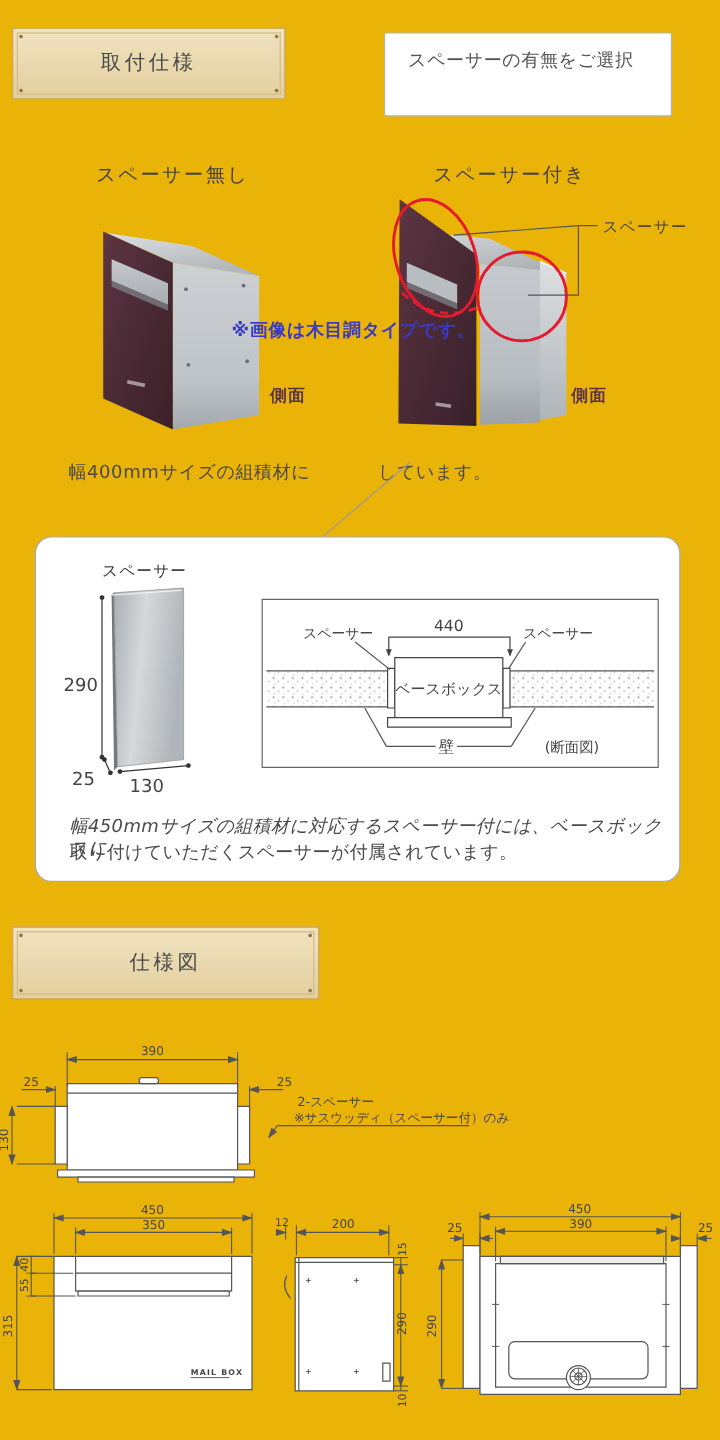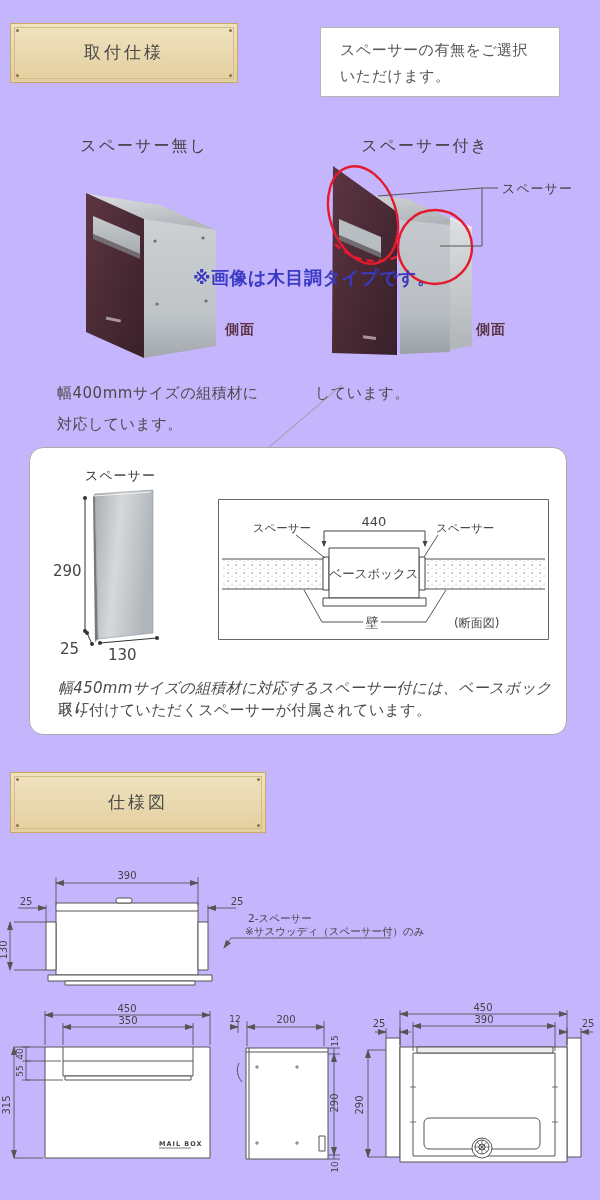--- a/index.html
+++ b/index.html
@@ -1,37 +1,37 @@
 <!DOCTYPE html>
 <html><head>
 <meta charset="utf-8">
 <style>
   * { margin:0; padding:0; box-sizing:border-box; }
   body { background:#fff; font-family:"DejaVu Sans", sans-serif; }
-  #canvas { position:relative; width:600px; height:1200px; background:#c4b5fd; overflow:hidden; }
+  #canvas { position:relative; width:600px; height:1200px; background:#eab308; overflow:hidden; }
 
   
   .banner { position:absolute; background:linear-gradient(180deg,#f0e3c0 0%, #e9d8ae 55%, #e3cf9f 100%);
             border:1px solid #c8a768; }
   .banner-inner { position:absolute; left:3px; top:3px; right:3px; bottom:3px;
                   border:1px solid #d3bb85; }
   .banner-label { position:absolute; left:0; right:0; top:50%; transform:translateY(-54%);
                   text-align:center; font-size:17px; letter-spacing:3px; color:#4a4a4a; }
   .pin { position:absolute; width:3px; height:3px; border-radius:50%; background:#8d7340; }
   .pin.tl { left:5px; top:5px; } .pin.tr { right:5px; top:5px; }
   .pin.bl { left:5px; bottom:5px; } .pin.br { right:5px; bottom:5px; }
 
   .info-box { position:absolute; left:320px; top:27px; width:240px; height:70px;
               border:1px solid #b5b5b5; border-radius:2px; background:#fff;
               padding:9px 0 17px 19px; font-size:15px; line-height:26px; color:#555; letter-spacing:0.5px; }
 
   .col-heading { position:absolute; width:200px; text-align:center; font-size:16px;
                  letter-spacing:2px; color:#3f3f3f; }
   .side-label { position:absolute; font-size:14px; color:#5a3445; font-weight:bold; letter-spacing:1px; }
-  .note-blue { position:absolute; left:193px; top:266px; font-size:18px; font-weight:bold;
+  .note-blue { position:absolute; left:193px; top:266px; font-size:15px; font-weight:bold;
                color:#3a3ac4; letter-spacing:0.5px; z-index:5; }
   .caption { position:absolute; font-size:15px; color:#4a4a4a; line-height:31px; letter-spacing:0.5px; }
 
   .detail-box { position:absolute; left:29px; top:447px; width:538px; height:288px;
                 border:1px solid #ababab; border-radius:14px; background:#fff; }
   .detail-spacer-label { position:absolute; left:55px; top:19px; font-size:13px;
                          color:#333; letter-spacing:1px; }
   .detail-caption { position:absolute; left:28px; font-size:15px; color:#4a4a4a; letter-spacing:0.3px; }
 
   svg { position:absolute; overflow:visible; }
@@ -47,21 +47,20 @@
     <div class="banner-inner"></div>
     <div class="pin tl"></div>
     <div class="pin tr"></div>
     <div class="pin bl"></div>
     <div class="pin br"></div>
     <div class="banner-label">取付仕様</div>
   </div>
 
   <div class="info-box">
     <div>スペーサーの有無をご選択</div>
-    <div>いただけます。</div>
   </div>
 
   <div class="col-heading" style="left:44px; top:136px;">スペーサー無し</div>
   <div class="col-heading" style="left:325px; top:136px;">スペーサー付き</div>
 
   <svg class="dwg" style="left:70px; top:170px;" width="180" height="200" viewBox="0 0 180 200">
     <defs>
       <linearGradient id="gDoorL" x1="0" y1="0" x2="1" y2="1">
         <stop offset="0" stop-color="#5d3642"></stop>
           <stop offset="0.5" stop-color="#4a2a35"></stop>
@@ -138,21 +137,20 @@
     <text x="187" y="35" font-size="13" letter-spacing="1">スペーサー</text>
   </svg>
 
   <div class="note-blue">※画像は木目調タイプです。</div>
 
   <div class="side-label" style="left:225px; top:321px;">側面</div>
   <div class="side-label" style="left:476px; top:321px;">側面</div>
 
   <div class="caption" style="left:57px; top:378px; width:220px;">
     <div>幅400mmサイズの組積材に</div>
-    <div>対応しています。</div>
   </div>
   <div class="caption" style="left:315px; top:378px; width:250px;">
     <div>しています。</div>
   </div>
 
   <svg class="dwg" style="left:260px; top:380px;" width="90" height="72" viewBox="0 0 90 72">
     <line x1="8" y1="68" x2="82" y2="5" stroke="#9a9a9a" stroke-width="1"></line>
   </svg>
 
   <div class="detail-box">

